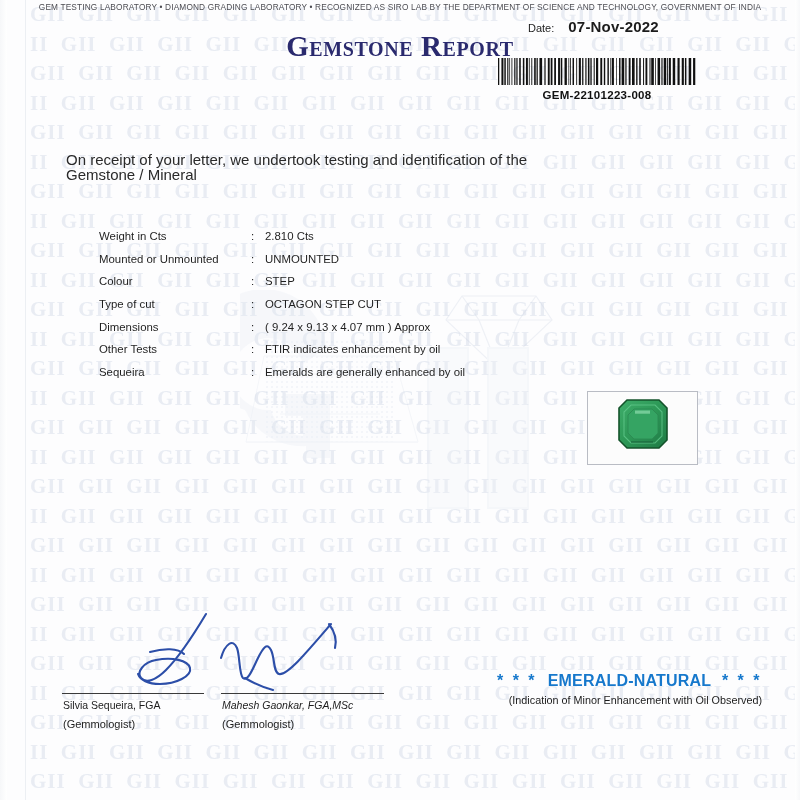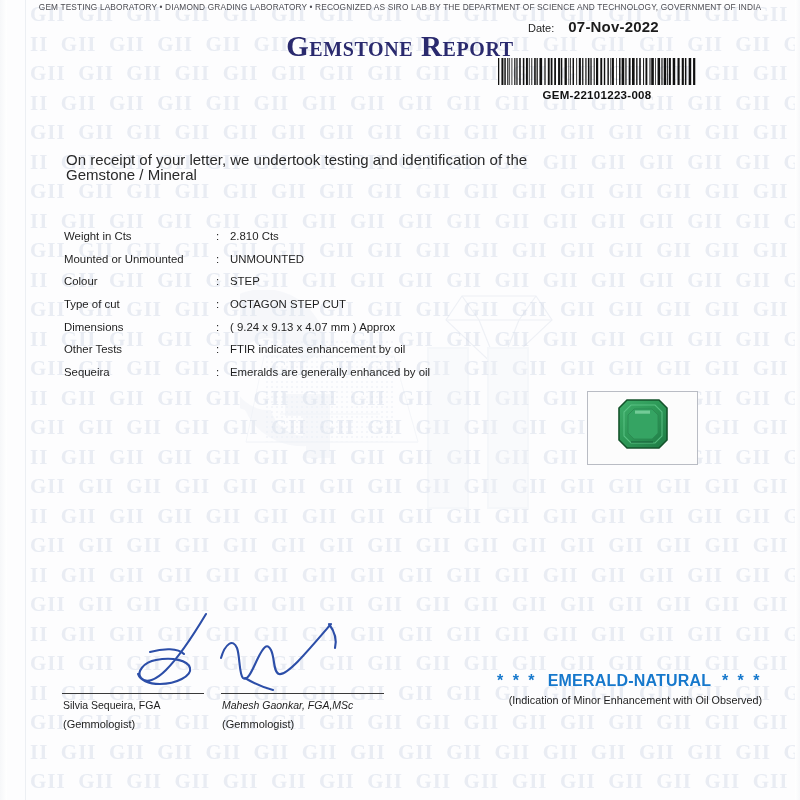--- a/index.html
+++ b/index.html
@@ -160,20 +160,21 @@
   .field-row {
     display: flex;
     align-items: baseline;
     height: 22.7px;
   }
   .f-label {
     width: 152px;
     flex: 0 0 152px;
     font-size: 11.4px;
     color: #1f1f1f;
+    margin-left: 35px;
   }
   .f-colon {
     width: 14px;
     flex: 0 0 14px;
     font-size: 11.4px;
     color: #1f1f1f;
   }
   .f-value {
     font-size: 11.4px;
     color: #1f1f1f;

